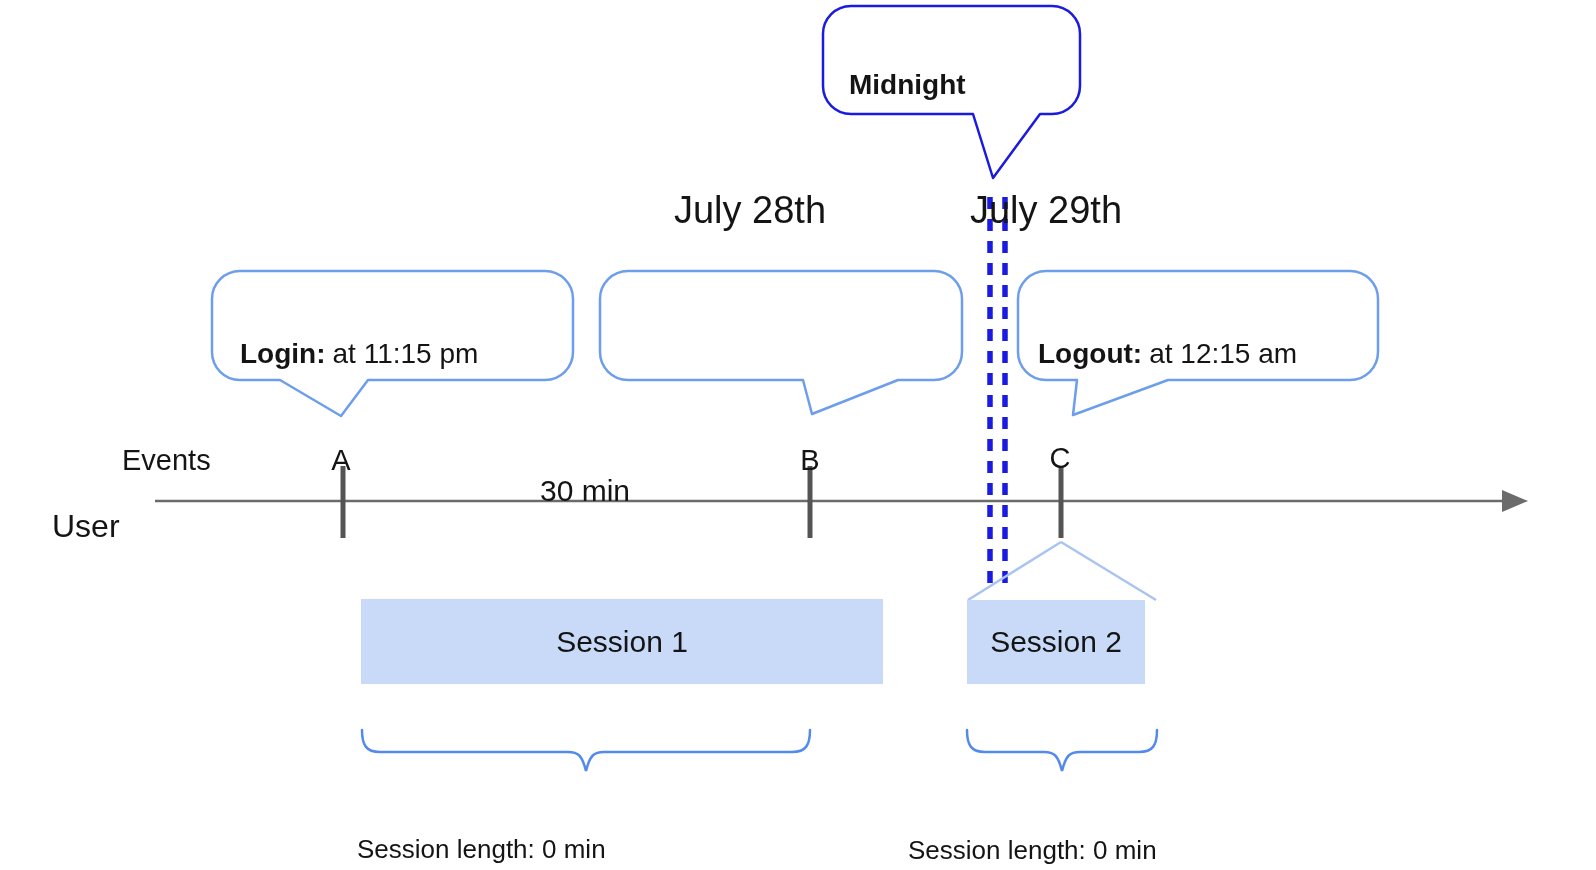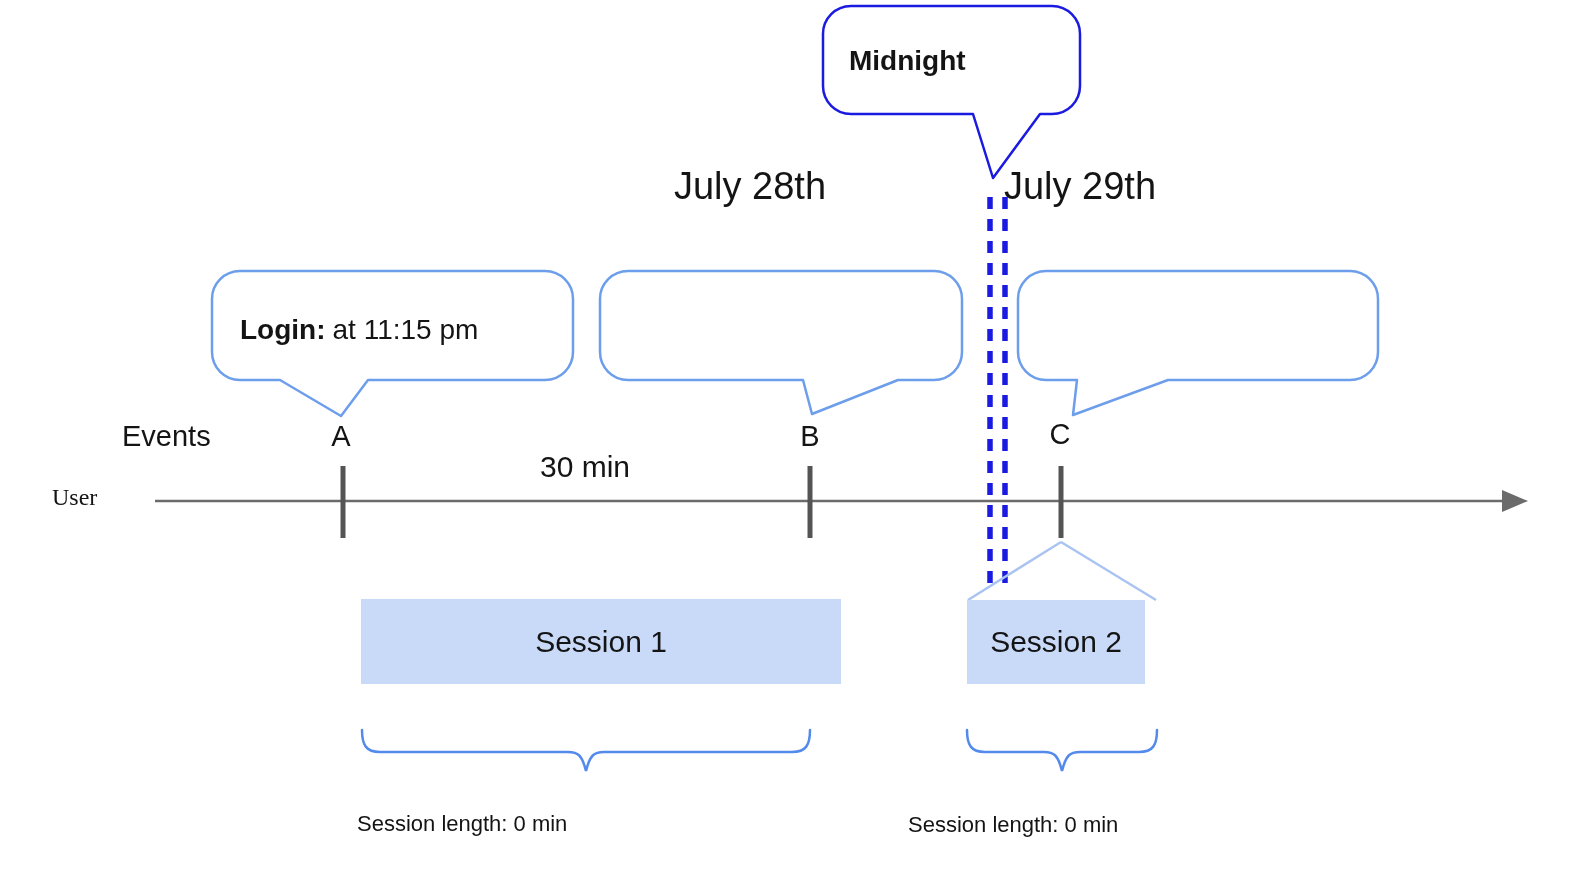--- a/index.html
+++ b/index.html
@@ -10,36 +10,36 @@
   }
   .canvas svg{position:absolute;left:0;top:0;}
   .bubble{fill:#ffffff;stroke:var(--bubble_border,#6d9eeb);stroke-width:2.5;stroke-linejoin:round;}
   .bubble-dark{fill:#ffffff;stroke:var(--midnight_blue,#1a1ae0);stroke-width:2.5;stroke-linejoin:round;}
   .axis{stroke:var(--axis_gray,#6b6b6b);stroke-width:2.5;}
   .arrowhead{fill:var(--axis_gray,#6b6b6b);}
   .tick{stroke:var(--tick_gray,#545454);stroke-width:5;}
   .dash{stroke:var(--divider_blue,#1a1ae0);stroke-width:5.5;stroke-dasharray:12 10;}
   .brace{fill:none;stroke:var(--brace_blue,#538aec);stroke-width:2.5;stroke-linecap:round;}
   .wedge{stroke:var(--wedge_blue,#aac4f2);stroke-width:2.5;}
-  .lbl{position:absolute;white-space:nowrap;line-height:1.15;}
+  .lbl{position:absolute;white-space:nowrap;line-height:1.15;margin-top:24px;}
   .centered{transform:translateX(-50%);}
   .bubble-text{font-size:28px;}
   .bubble-text b{font-weight:bold;}
   .bubble-rest{margin-left:7px;}
   .date-lbl{font-size:38px;}
   .midnight-lbl{font-size:28px;font-weight:bold;}
   .row-lbl{font-size:29px;}
   .mark-lbl{font-size:29px;}
-  .axis-lbl{font-size:24px;font-family:Liberation Serif, serif;}
+  .axis-lbl{font-size:32px;}
   .interval-lbl{font-size:30px;}
   .session-box{
     position:absolute;background:var(--session_fill,#c9daf8);
     display:flex;align-items:center;justify-content:center;font-size:30px;
   }
-  .length-lbl{font-size:22px;}
+  .length-lbl{font-size:26px;}
 </style>
 </head>
 <body>
 
 <div class="canvas">
 
   <svg width="1596" height="870" viewBox="0 0 1596 870">
 
     <line class="dash" x1="990" y1="197" x2="990" y2="593"></line>
     <line class="dash" x1="1005" y1="197" x2="1005" y2="593"></line>
@@ -61,32 +61,33 @@
 
     <path class="brace" d="M 362,730 C 362,745 366,752 380,752 L 568,752 C 578,752 582,755 586,771 C 590,755 594,752 604,752 L 792,752 C 806,752 810,745 810,730"></path>
     <path class="brace" d="M 967,730 C 967,745 971,752 985,752 L 1044,752 C 1054,752 1058,755 1062,771 C 1066,755 1070,752 1080,752 L 1139,752 C 1153,752 1157,745 1157,730"></path>
   </svg>
 
   <div class="lbl midnight-lbl" style="left:849px;top:45px;">Midnight</div>
 
   <div class="lbl bubble-text" style="left:240px;top:314px;"><b>Login:</b><span class="bubble-rest">at 11:15 pm</span></div>
 
 
+  <div class="lbl bubble-text" style="left:1038px;top:314px;"><b>Logout:</b><span class="bubble-rest">at 12:15 am</span></div>
 
   <div class="lbl date-lbl centered" style="left:750px;top:165px;">July 28th</div>
-  <div class="lbl date-lbl centered" style="left:1080px;top:165px;">July 29th</div>
+  <div class="lbl date-lbl centered" style="left:1046px;top:165px;">July 29th</div>
 
   <div class="lbl row-lbl" style="left:122px;top:420px;">Events</div>
   <div class="lbl mark-lbl centered" style="left:341px;top:420px;">A</div>
   <div class="lbl mark-lbl centered" style="left:810px;top:420px;">B</div>
   <div class="lbl mark-lbl centered" style="left:1060px;top:418px;">C</div>
   <div class="lbl axis-lbl" style="left:52px;top:484px;">User</div>
   <div class="lbl interval-lbl centered" style="left:585px;top:450px;">30 min</div>
 
-  <div class="session-box" style="left:361px;top:599px;width:480px;height:85px;">
+  <div class="session-box" style="left:361px;top:599px;width:522px;height:85px;">
     <span>Session 1</span>
   </div>
   <div class="session-box" style="left:967px;top:600px;width:178px;height:84px;">
     <span>Session 2</span>
   </div>
 
   <div class="lbl length-lbl" style="left:357px;top:811px;">Session length: 0 min</div>
   <div class="lbl length-lbl" style="left:908px;top:812px;">Session length: 0 min</div>
 
 </div>

